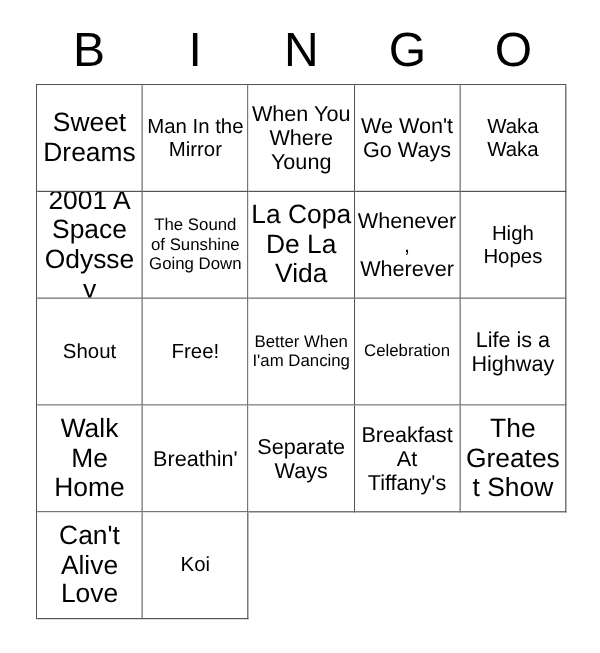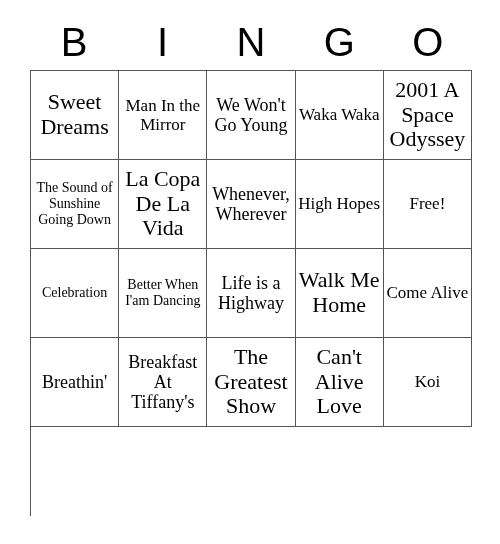--- a/index.html
+++ b/index.html
@@ -45,21 +45,20 @@
     left: 30px;
     top: 70px;
     width: 442px;
     height: 446px;
     border-top: 1px solid #555555;
     border-left: 1px solid #555555;
     box-sizing: border-box;
     display: grid;
     grid-template-columns: repeat(5, 1fr);
     grid-template-rows: repeat(5, 1fr);
-    font-family: Liberation Serif, serif;
   }
   .cell {
     border-right: 1px solid #555555;
     border-bottom: 1px solid #555555;
     box-sizing: border-box;
     display: flex;
     align-items: center;
     justify-content: center;
     text-align: center;
     padding: 1px 2px;
@@ -92,21 +91,24 @@
 
   <div class="grid">
 
     <div class="cell">
         <span class="cell-text fs-lg">Sweet Dreams</span>
       </div>
     <div class="cell">
         <span class="cell-text fs-xl">Man In the Mirror</span>
       </div>
     <div class="cell">
-        <span class="cell-text fs-md">We Won't Go Young</span>
+        <span class="cell-text fs-md">When You Where Young</span>
+      </div>
+    <div class="cell">
+        <span class="cell-text fs-md">We Won't Go Ways</span>
       </div>
     <div class="cell">
         <span class="cell-text fs-xl">Waka Waka</span>
       </div>
 
     <div class="cell">
         <span class="cell-text fs-lg">2001 A Space Odyssey</span>
       </div>
     <div class="cell">
         <span class="cell-text fs-sm">The Sound of Sunshine Going Down</span>
@@ -115,40 +117,43 @@
         <span class="cell-text fs-lg">La Copa De La Vida</span>
       </div>
     <div class="cell">
         <span class="cell-text fs-md">Whenever, Wherever</span>
       </div>
 
     <div class="cell">
         <span class="cell-text fs-xl">High Hopes</span>
       </div>
     <div class="cell">
+        <span class="cell-text fs-xl">Shout</span>
+      </div>
+    <div class="cell">
         <span class="cell-text fs-xl">Free!</span>
       </div>
     <div class="cell">
-        <span class="cell-text fs-sm">Celebration</span>
+        <span class="cell-text fs-sm">Better When I'am Dancing</span>
       </div>
     <div class="cell">
-        <span class="cell-text fs-sm">Better When I'am Dancing</span>
+        <span class="cell-text fs-sm">Celebration</span>
       </div>
 
     <div class="cell">
         <span class="cell-text fs-md">Life is a Highway</span>
       </div>
     <div class="cell">
         <span class="cell-text fs-lg">Walk Me Home</span>
       </div>
     <div class="cell">
-        <span class="cell-text fs-xl">Come Alive</span>
+        <span class="cell-text fs-md">Breathin'</span>
       </div>
     <div class="cell">
-        <span class="cell-text fs-md">Breathin'</span>
+        <span class="cell-text fs-md">Separate Ways</span>
       </div>
 
     <div class="cell">
         <span class="cell-text fs-md">Breakfast At Tiffany's</span>
       </div>
     <div class="cell">
         <span class="cell-text fs-lg">The Greatest Show</span>
       </div>
     <div class="cell">
         <span class="cell-text fs-lg">Can't Alive Love</span>

